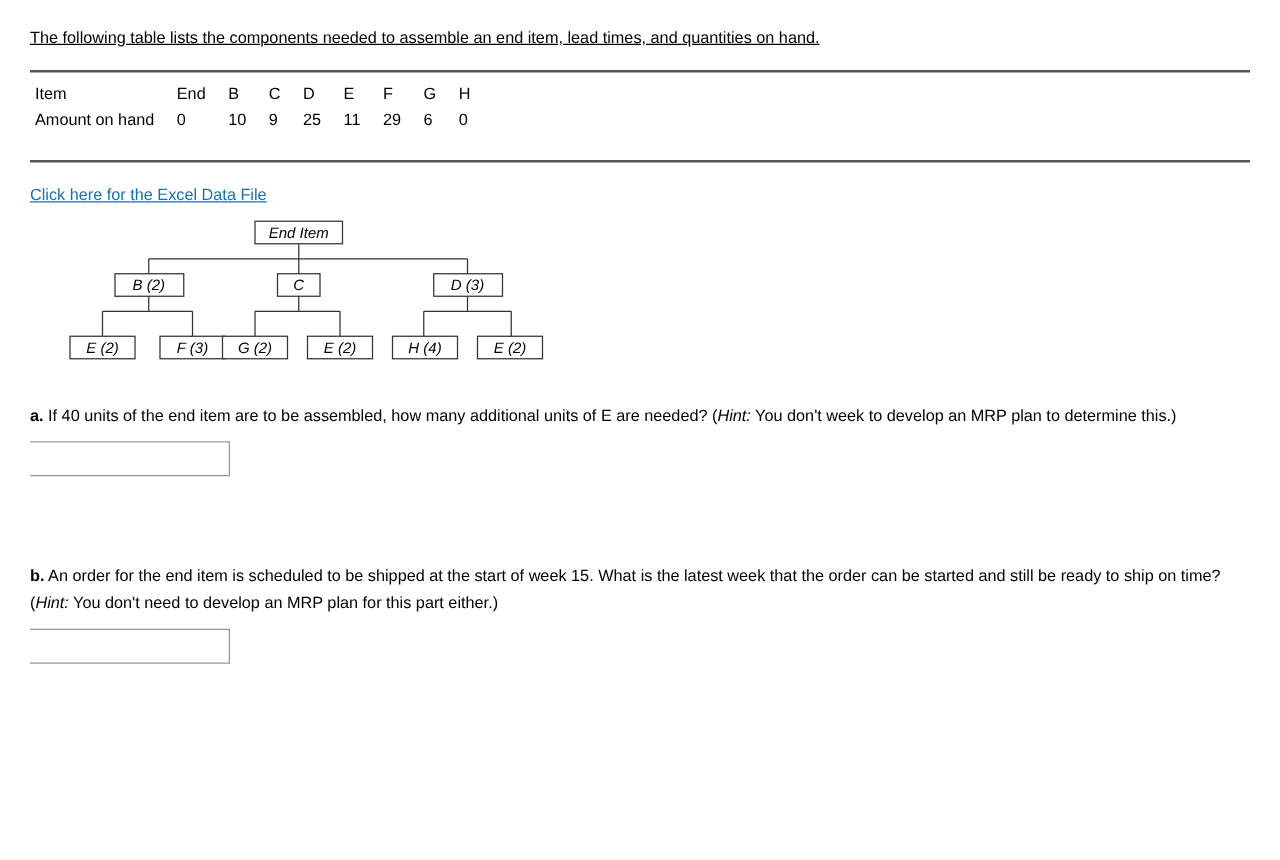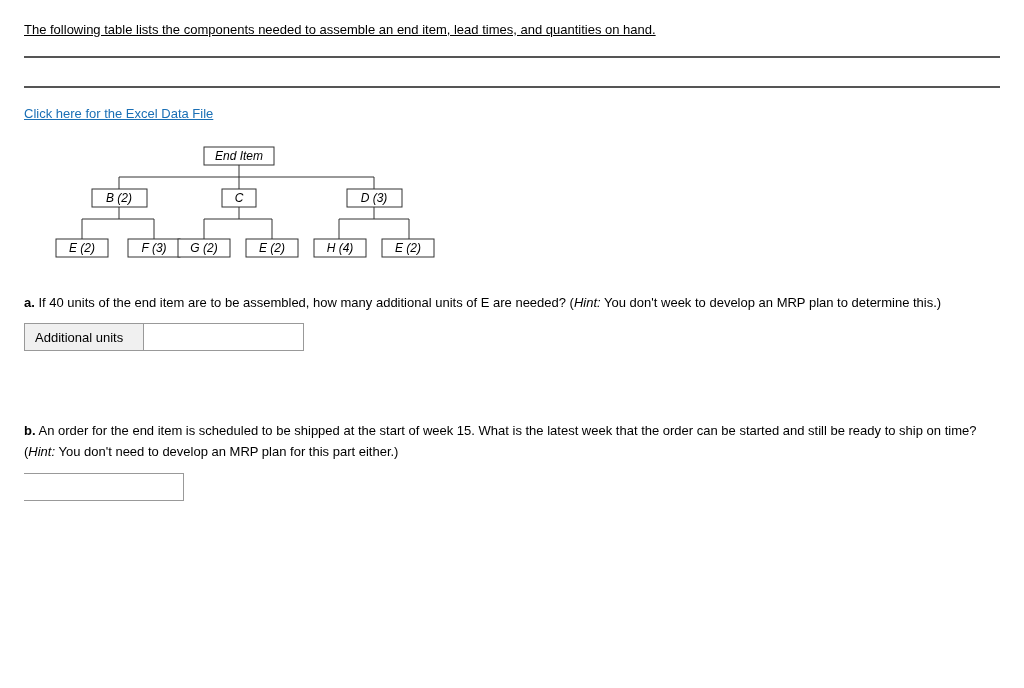--- a/index.html
+++ b/index.html
@@ -38,21 +38,21 @@
       padding: 6px 0;
       margin-bottom: 18px;
     }
 
     
     .excel-link {
       color: #1a6fb5;
       text-decoration: underline;
       cursor: pointer;
       font-size: 13px;
-      margin-bottom: 18px;
+      margin-bottom: 6px;
       display: inline-block;
     }
 
     
     .tree-container {
       margin: 0 0 14px 20px;
       position: relative;
       height: 130px;
       font-style: italic;
     }
@@ -111,20 +111,42 @@
 
 
 
 
 <p class="intro-text">The following table lists the components needed to assemble an end item, lead times, and quantities on hand.</p>
 
 
 <div class="table-wrapper">
   <table class="data-table">
     <tbody>
+      <tr>
+        <td>Item</td>
+        <td>End</td>
+        <td>B</td>
+        <td>C</td>
+        <td>D</td>
+        <td>E</td>
+        <td>F</td>
+        <td>G</td>
+        <td>H</td>
+      </tr>
+      <tr>
+        <td>Amount on hand</td>
+        <td>0</td>
+        <td>10</td>
+        <td>9</td>
+        <td>25</td>
+        <td>11</td>
+        <td>29</td>
+        <td>6</td>
+        <td>0</td>
+      </tr>
     </tbody>
   </table>
 </div>
 
 
 <a class="excel-link">Click here for the Excel Data File</a>
 
 
 <div class="tree-container" style="width:420px; height:140px;">
   <svg class="tree-svg" width="420" height="140">
@@ -185,21 +207,20 @@
     <text x="364" y="113" text-anchor="middle" font-size="12" font-family="Arial">E (2)</text>
   </svg>
 </div>
 
 
 <p class="question">
   <b>a.</b><span> If 40 units of the end item are to be assembled, how many additional units of E are needed? (</span><i>Hint:</i><span> You don't week to develop an MRP plan to determine this.)</span>
 </p>
 
 <div class="answer-row">
-  <div class="answer-label-box">Additional units</div>
   <input class="answer-input-box" type="text" placeholder="" style="">
 </div>
 
 <div class="spacer"></div>
 <div class="spacer"></div>
 <div class="spacer"></div>
 
 
 <p class="question section-b">
   <b>b.</b><span> An order for the end item is scheduled to be shipped at the start of week 15. What is the latest week that the order can be started and still be ready to ship on time? (</span><i>Hint:</i><span> You don't need to develop an MRP plan for this part either.)</span>

